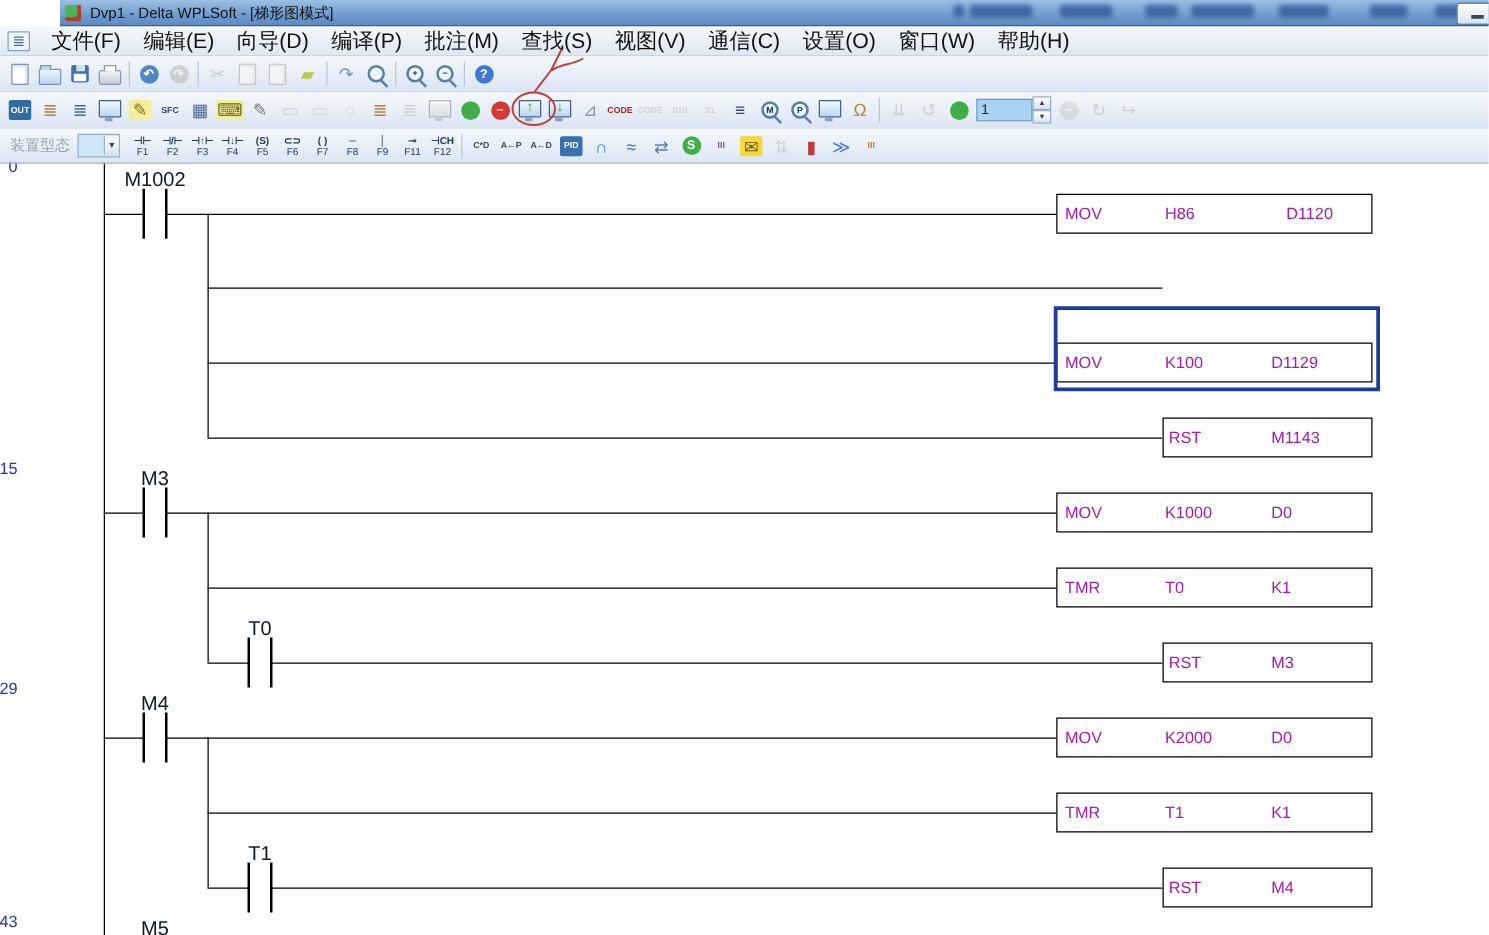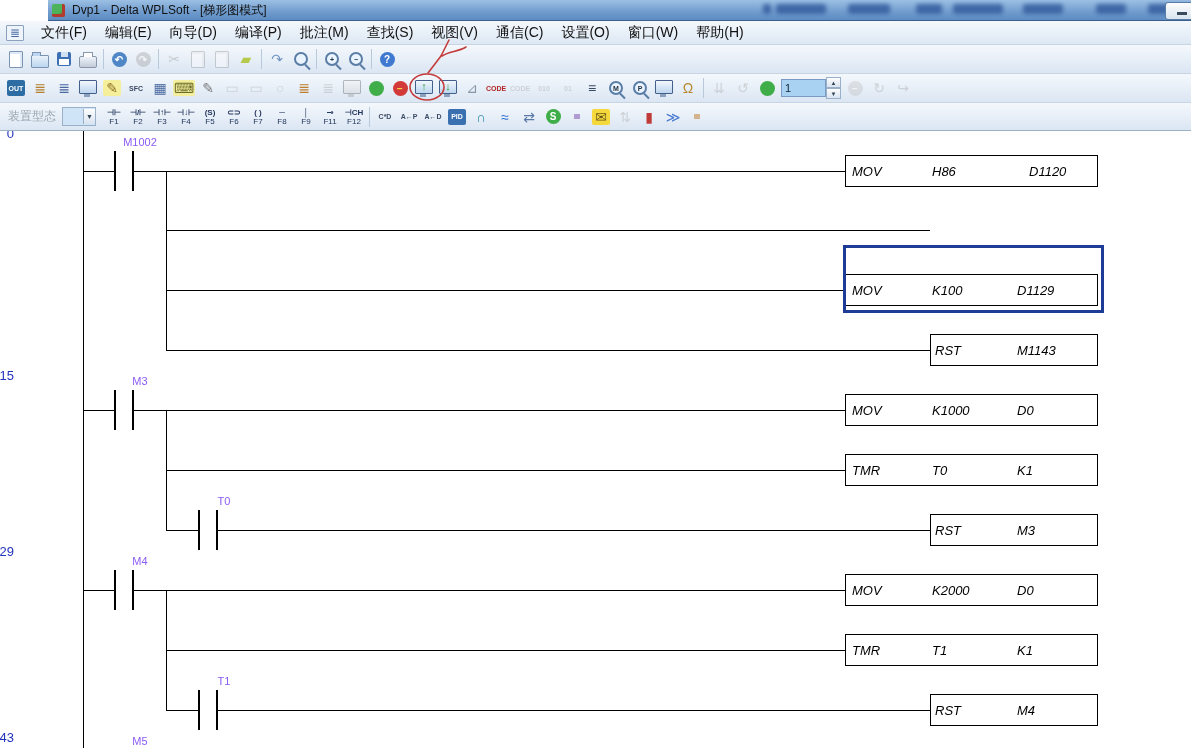--- a/index.html
+++ b/index.html
@@ -17,21 +17,21 @@
     background:#3fae49;filter:blur(1px);}
   .minbtn{position:absolute;right:-8px;top:2px;width:32px;height:16px;border-radius:3px;
     background:linear-gradient(#fdfdfd,#d9e4f0);border:1px solid #5a7da6;
     display:flex;align-items:center;justify-content:center;}
   .minbtn b{display:block;width:10px;height:3px;background:#3a4a5e;margin-top:5px;}
   .menubar{height:23px;background:linear-gradient(#f4f8fc,#dde8f4);
     border-bottom:1px solid #c8d4e4;display:flex;align-items:center;padding-left:4px;}
   .winico{width:16px;height:14px;margin:0 8px 0 2px;font-size:12px;color:#4a69a0;
     display:flex;align-items:center;justify-content:center;border:1px solid #8aa0bd;
     background:#eef4fb;border-radius:1px;}
-  .mitem{font-size:14px;color:#111;padding:16px 9px;cursor:default;}
+  .mitem{font-size:17px;color:#111;padding:16px 9px;cursor:default;}
   .toolbar{height:28px;background:linear-gradient(#f4f8fc,#dbe6f3);
     border-bottom:1px solid #c8d4e4;display:flex;align-items:center;padding-left:4px;}
   .toolbar.t3{height:27px;border-bottom:1px solid #9eb0c4;}
   .tbtn{width:24px;height:24px;display:flex;align-items:center;justify-content:center;
     border-radius:3px;flex:0 0 auto;}
   .dis{opacity:.4;filter:grayscale(1);}
   .sep{width:1px;height:20px;background:#b9c9dc;margin:0 3px;flex:0 0 auto;}
   
   .i-g{display:inline-flex;align-items:center;justify-content:center;min-width:16px;
     height:16px;font-size:14px;line-height:1;border-radius:2px;padding:0 1px;}
@@ -73,25 +73,25 @@
     display:flex;align-items:center;}
   .devcombo .arr{margin-left:auto;width:11px;height:15px;background:linear-gradient(#fdfdfd,#d9e4f0);
     border-left:1px solid #9ab0c8;font-size:7px;display:flex;align-items:center;justify-content:center;color:#345;}
   .fk{width:24px;text-align:center;color:#23365e;flex:0 0 auto;}
   .fk .s{display:block;font-size:8px;line-height:9px;font-weight:bold;}
   .fk .k{display:block;font-size:8px;line-height:9px;}
   
   #ladder{position:absolute;inset:0;background:#fff;z-index:1;}
   .wire{position:absolute;background:#000;}
   .cbar{position:absolute;width:2px;height:40px;background:#000;}
-  .clabel{position:absolute;font-size:11px;color:#8b5cf6;transform:translateX(-50%);white-space:nowrap;margin-left:16px;}
+  .clabel{position:absolute;font-size:16px;color:#0f172a;transform:translateX(-50%);white-space:nowrap;}
   .ccell{position:absolute;width:40px;height:44px;}
   .ibox{position:absolute;border:1px solid #000;background:#fff;}
   .ibox span{position:absolute;top:50%;transform:translateY(-50%);font-size:13px;
-    color:#000000;white-space:nowrap;font-style:italic;}
+    color:#a21caf;white-space:nowrap;}
   .selrect{position:absolute;border:3px solid #1e3c96;}
   .stepnum{position:absolute;color:#2233bb;font-size:13px;width:16px;text-align:right;
     transform:translateY(-50%);left:-2px;}
   #annot{position:absolute;inset:0;z-index:6;pointer-events:none;}
 </style>
 </head>
 <body>
 
 <div id="ladder">
     <div class="wire" style="left: 83px; top: 130px; width: 1px; height: 618px;"></div>

